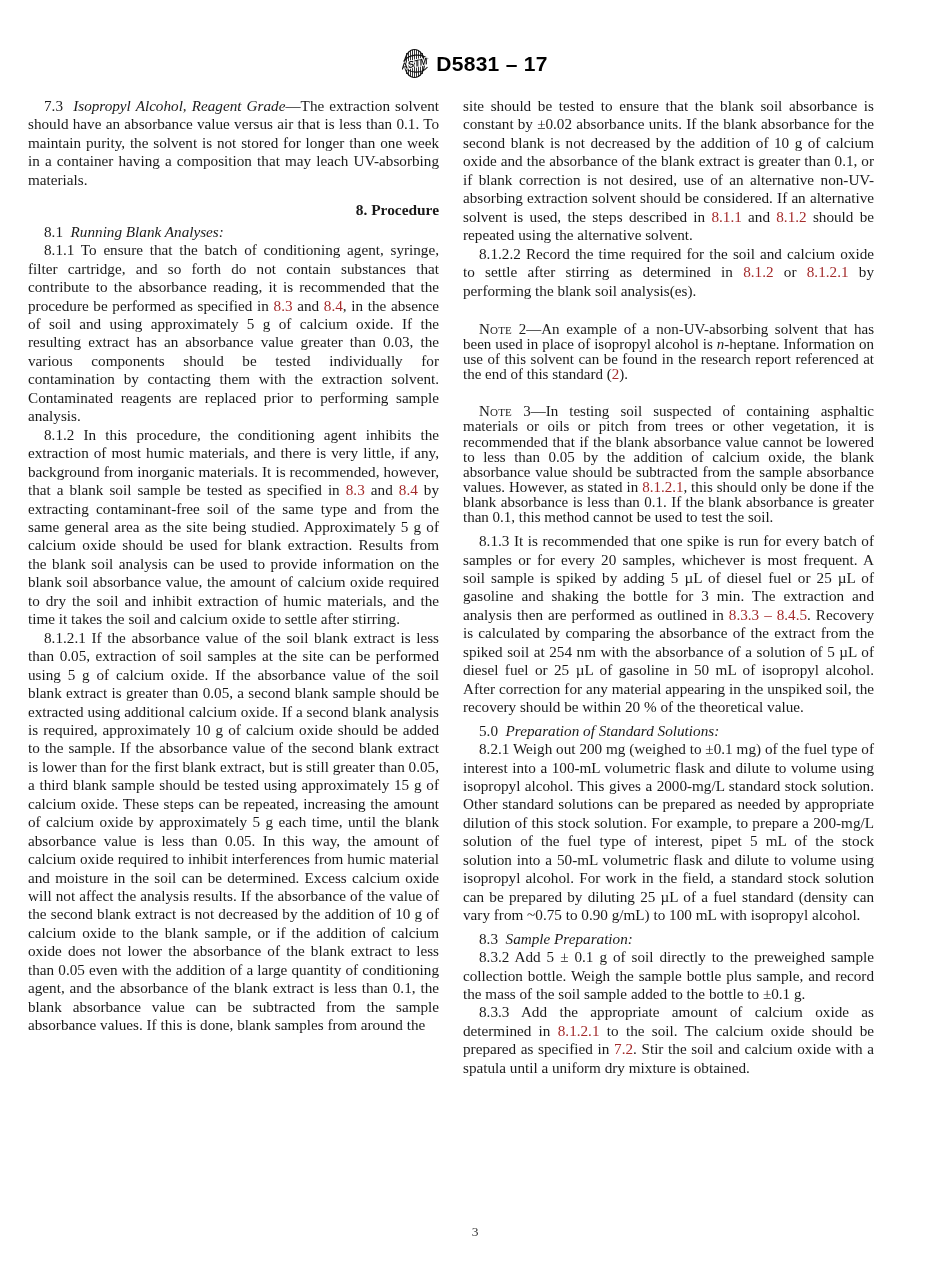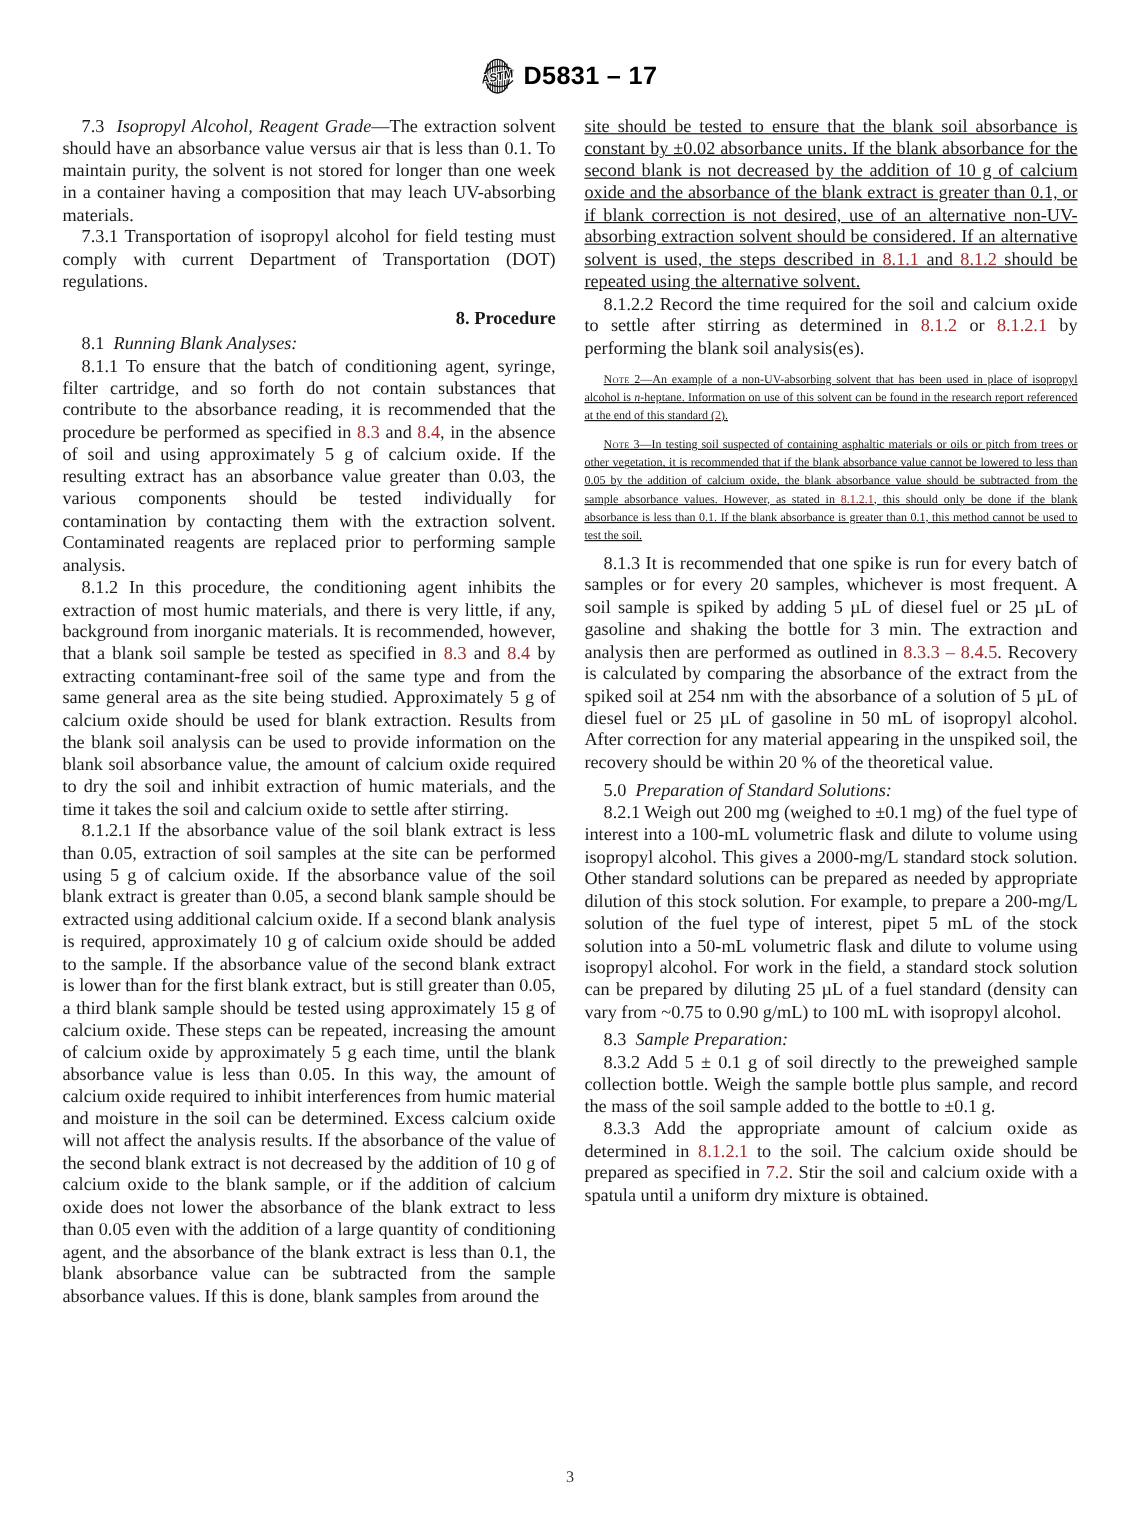--- a/index.html
+++ b/index.html
@@ -43,39 +43,39 @@
   }
 
   
   .columns {
     position: absolute;
     top: 97px;
     left: 0;
     width: 838px;
     display: flex;
     gap: 24px;
-    padding: 0 52px;
+    padding: 0 28px;
     box-sizing: border-box;
   }
   .col {
     width: 411px;
     flex: 0 0 411px;
   }
 
   p {
     margin: 0;
     font-size: 15.2px;
     line-height: 18.45px;
     text-align: justify;
     text-justify: inter-word;
     hyphens: none;
     -webkit-hyphens: none;
   }
   p.indent { text-indent: 16px; }
-  p.noindent { text-indent: 0; text-decoration: underline; }
+  p.noindent { text-indent: 0; }
 
   h2.section-head {
     margin: 0;
     padding-top: 12px;
     padding-bottom: 3px;
     font-size: 15.4px;
     font-weight: bold;
     line-height: 18.45px;
     text-indent: 0;
     text-align: right;
@@ -83,26 +83,25 @@
 
   .ital { font-style: italic; }
   .xref {
     color: #a32b2b;
     text-decoration: none;
     cursor: pointer;
   }
 
   
   p.note {
-    font-size: 10px;
+    font-size: 15px;
     line-height: 15.1px;
     text-indent: 16px;
     text-align: justify;
-    margin-top: 9px;
-    text-decoration: underline;
+    margin-top: 22px;
   }
   p.note .note-label {
     font-variant: small-caps;
     letter-spacing: 0.2px;
   }
 
   .spacer-sm { height: 7px; }
 
   
   .page-footer {
@@ -141,21 +140,20 @@
   </svg>
   <span class="doc-designation">D5831 – 17</span>
 </div>
 
 <div class="columns">
 
   <div class="col">
 
     <p class="indent"><span>7.3</span>&nbsp; <span class="ital">Isopropyl Alcohol, Reagent Grade</span><span>—The extraction solvent should have an absorbance value versus air that is less than 0.1. To maintain purity, the solvent is not stored for longer than one week in a container having a composition that may leach UV-absorbing materials.</span></p>
 
-    <p class="indent">7.3.1 Transportation of isopropyl alcohol for field testing must comply with current Department of Transportation (DOT) regulations.</p>
 
     <h2 class="section-head">8.  Procedure</h2>
 
     <p class="indent"><span>8.1</span>&nbsp; <span class="ital">Running Blank Analyses:</span></p>
 
     <p class="indent"><span>8.1.1 To ensure that the batch of conditioning agent, syringe, filter cartridge, and so forth do not contain substances that contribute to the absorbance reading, it is recommended that the procedure be performed as specified in </span><a class="xref">8.3</a><span> and </span><a class="xref">8.4</a><span>, in the absence of soil and using approximately 5 g of calcium oxide. If the resulting extract has an absorbance value greater than 0.03, the various components should be tested individually for contamination by contacting them with the extraction solvent. Contaminated reagents are replaced prior to performing sample analysis.</span></p>
 
     <p class="indent"><span>8.1.2 In this procedure, the conditioning agent inhibits the extraction of most humic materials, and there is very little, if any, background from inorganic materials. It is recommended, however, that a blank soil sample be tested as specified in </span><a class="xref">8.3</a><span> and </span><a class="xref">8.4</a><span> by extracting contaminant-free soil of the same type and from the same general area as the site being studied. Approximately 5 g of calcium oxide should be used for blank extraction. Results from the blank soil analysis can be used to provide information on the blank soil absorbance value, the amount of calcium oxide required to dry the soil and inhibit extraction of humic materials, and the time it takes the soil and calcium oxide to settle after stirring.</span></p>
 
     <p class="indent">8.1.2.1 If the absorbance value of the soil blank extract is less than 0.05, extraction of soil samples at the site can be performed using 5 g of calcium oxide. If the absorbance value of the soil blank extract is greater than 0.05, a second blank sample should be extracted using additional calcium oxide. If a second blank analysis is required, approximately 10 g of calcium oxide should be added to the sample. If the absorbance value of the second blank extract is lower than for the first blank extract, but is still greater than 0.05, a third blank sample should be tested using approximately 15 g of calcium oxide. These steps can be repeated, increasing the amount of calcium oxide by approximately 5 g each time, until the blank absorbance value is less than 0.05. In this way, the amount of calcium oxide required to inhibit interferences from humic material and moisture in the soil can be determined. Excess calcium oxide will not affect the analysis results. If the absorbance of the value of the second blank extract is not decreased by the addition of 10 g of calcium oxide to the blank sample, or if the addition of calcium oxide does not lower the absorbance of the blank extract to less than 0.05 even with the addition of a large quantity of conditioning agent, and the absorbance of the blank extract is less than 0.1, the blank absorbance value can be subtracted from the sample absorbance values. If this is done, blank samples from around the</p>

